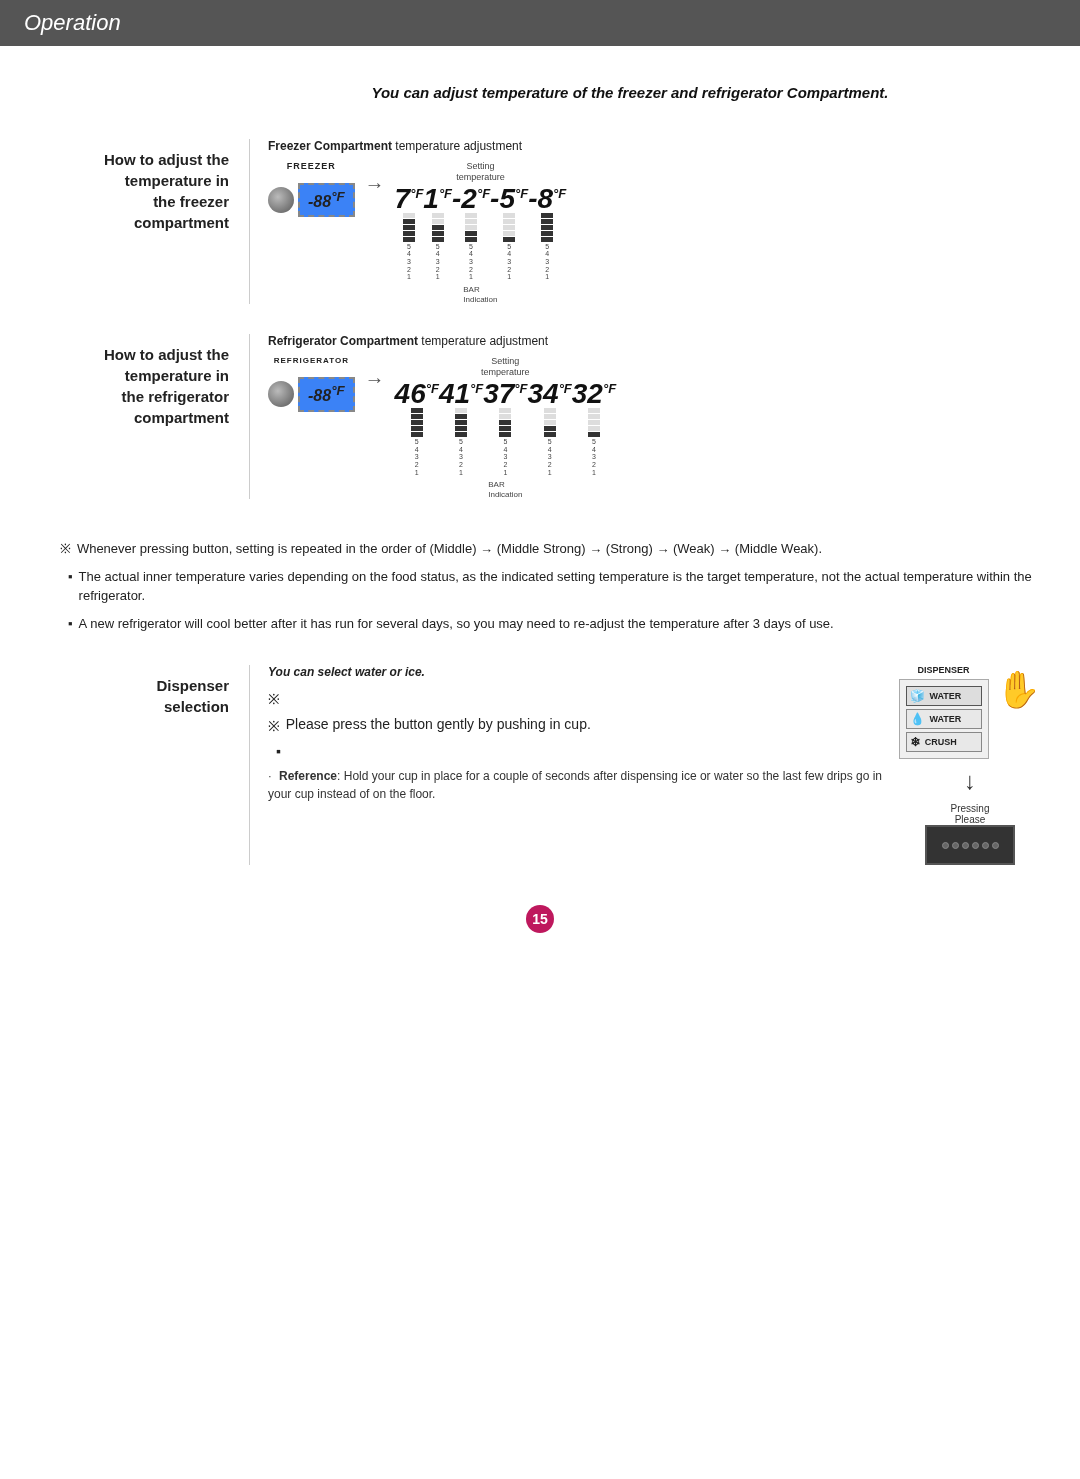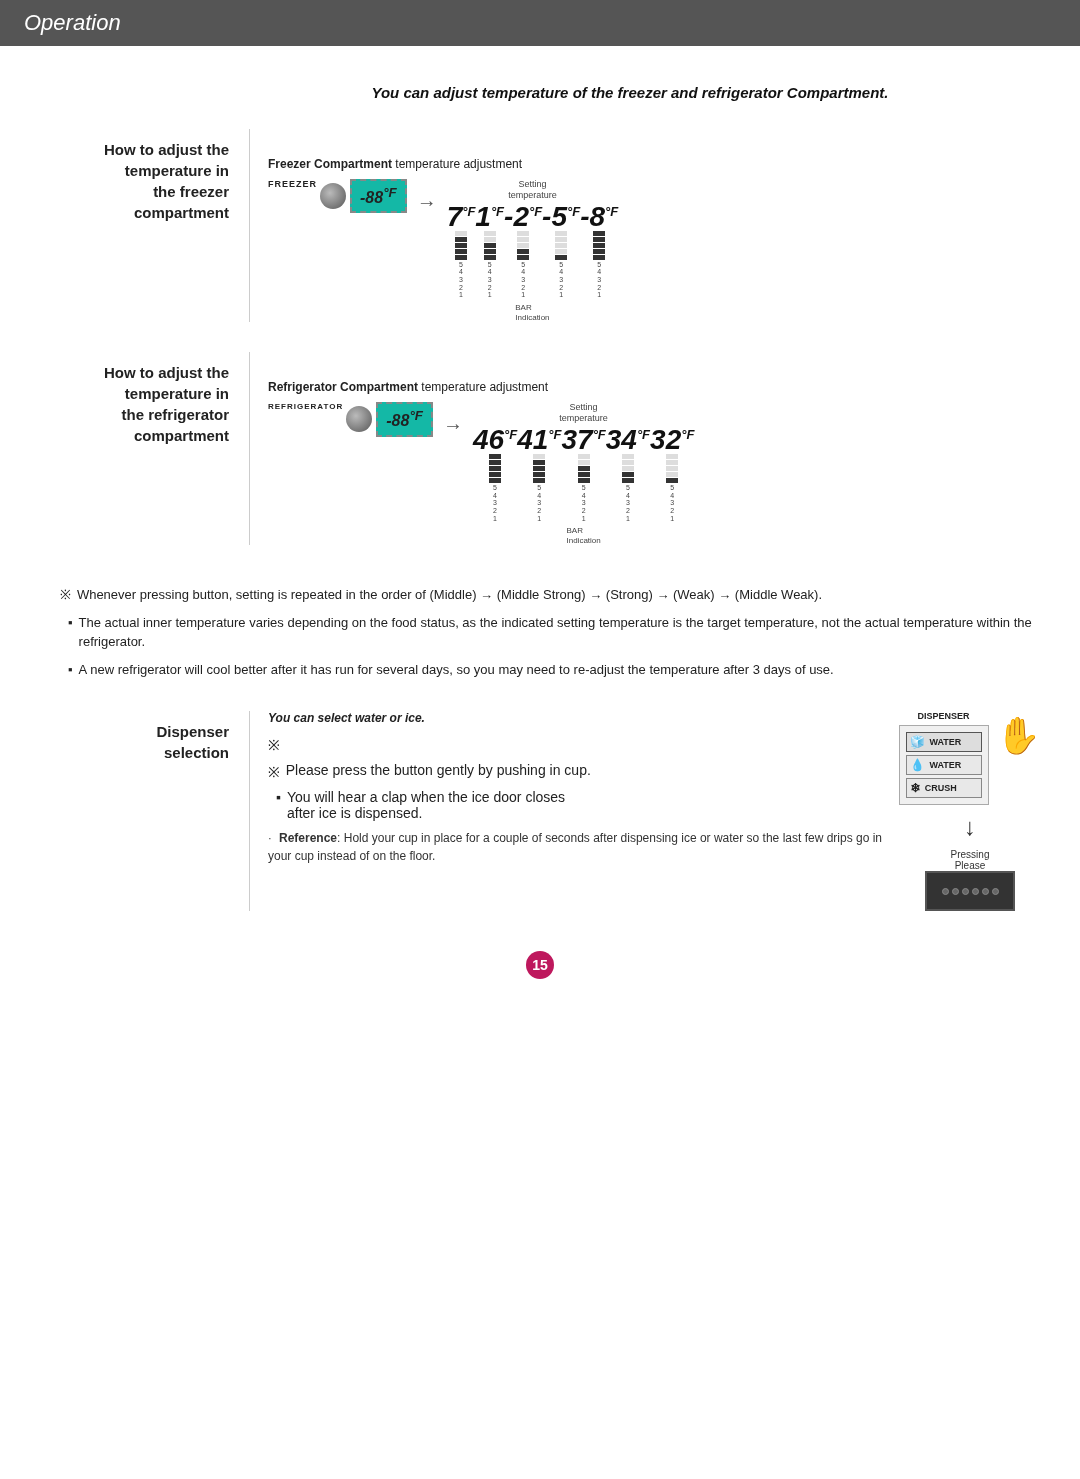--- a/index.html
+++ b/index.html
@@ -27,39 +27,38 @@
       display: flex;
       flex-direction: column;
       padding: 20px 30px 40px 30px;
     }
 
     .main-title {
       font-size: 15px;
       font-weight: bold;
       font-style: italic;
       text-align: center;
-      margin: 18px 0 28px 180px;
+      margin: 18px 0 38px 180px;
       color: #111;
     }
 
     .two-col {
       display: flex;
       flex-direction: row;
       gap: 0;
     }
 
     .left-col {
       width: 220px;
       flex-shrink: 0;
       padding-right: 20px;
     }
 
     .right-col {
       flex: 1;
-      margin-top: 28px;
     }
 
     .section-label {
       font-weight: bold;
       font-size: 15px;
       line-height: 1.4;
       text-align: right;
       margin-bottom: 16px;
       padding-top: 10px;
     }
@@ -68,40 +67,40 @@
       font-size: 12px;
       margin-bottom: 8px;
     }
 
     .compartment-title strong {
       font-weight: bold;
     }
 
     .button-display {
       display: flex;
-      flex-direction: row;
-      align-items: flex-start;
-      gap: 3px;
+      flex-direction: column;
+      align-items: center;
+      gap: 12px;
     }
 
     .comp-button-label {
       font-size: 9px;
       font-weight: bold;
       letter-spacing: 1px;
       text-align: center;
     }
 
     .display-box {
       border: 2px dashed #888;
       padding: 4px 8px;
       font-size: 18px;
       font-weight: bold;
       font-style: italic;
       color: #222;
-      background: #14b8a6;
+      background: #3b82f6;
       min-width: 52px;
       text-align: center;
     }
 
     .circle-btn {
       width: 26px;
       height: 26px;
       border-radius: 50%;
       background: radial-gradient(circle at 38% 38%, #bbb, #555);
       border: none;
@@ -618,24 +617,20 @@
         <div style="font-style:italic;font-weight:bold;font-size:12px;margin-bottom:10px;">You can select water or ice.</div>
         <div class="asterisk-note">
           <span class="asterisk-sym">※</span>
         </div>
         <div class="asterisk-note">
           <span class="asterisk-sym">※</span>
           <span>Please press the button gently by pushing in cup.</span>
         </div>
         <div class="note-item">
           <span class="note-bullet">▪</span>
-          <span>
-            <span>You will hear a clap when the ice door closes</span><br>
-            <span>after ice is dispensed.</span>
-          </span>
         </div>
         <div class="reference-note">
           <span style="margin-right:4px;font-size:11px;color:#333;">·</span>
           <strong>Reference</strong><span>: Hold your cup in place for a couple of seconds after dispensing ice or water so the last few drips go in your cup instead of on the floor.</span>
         </div>
       </div>
 
       <div class="dispenser-image">
         <div style="display:flex;flex-direction:row;gap:8px;align-items:flex-start;">
           <div>

